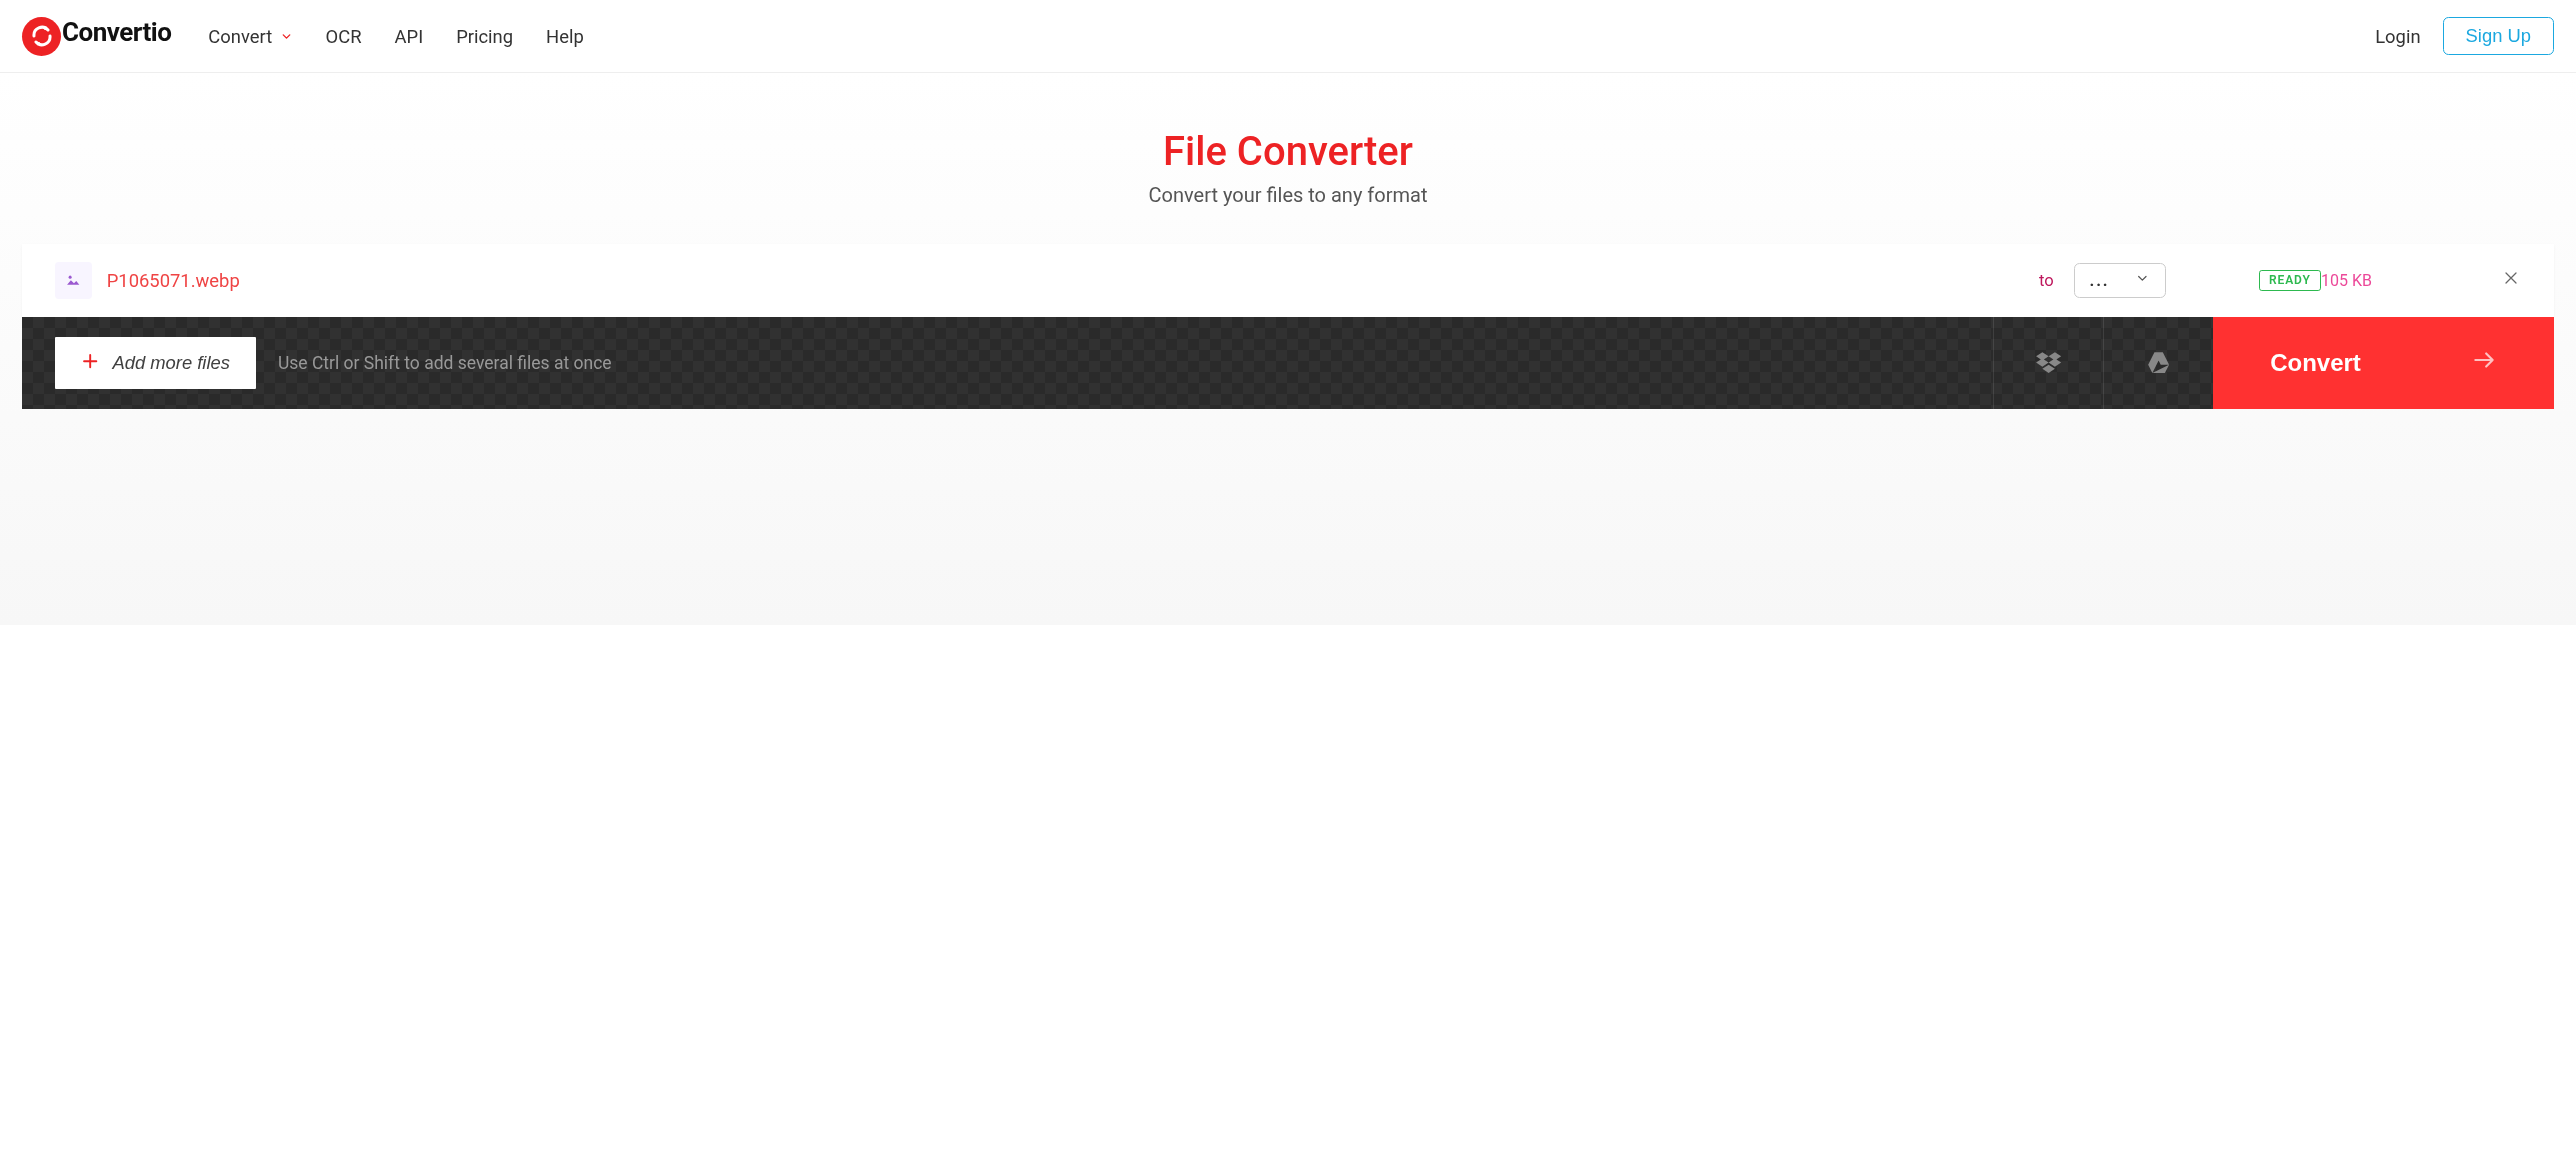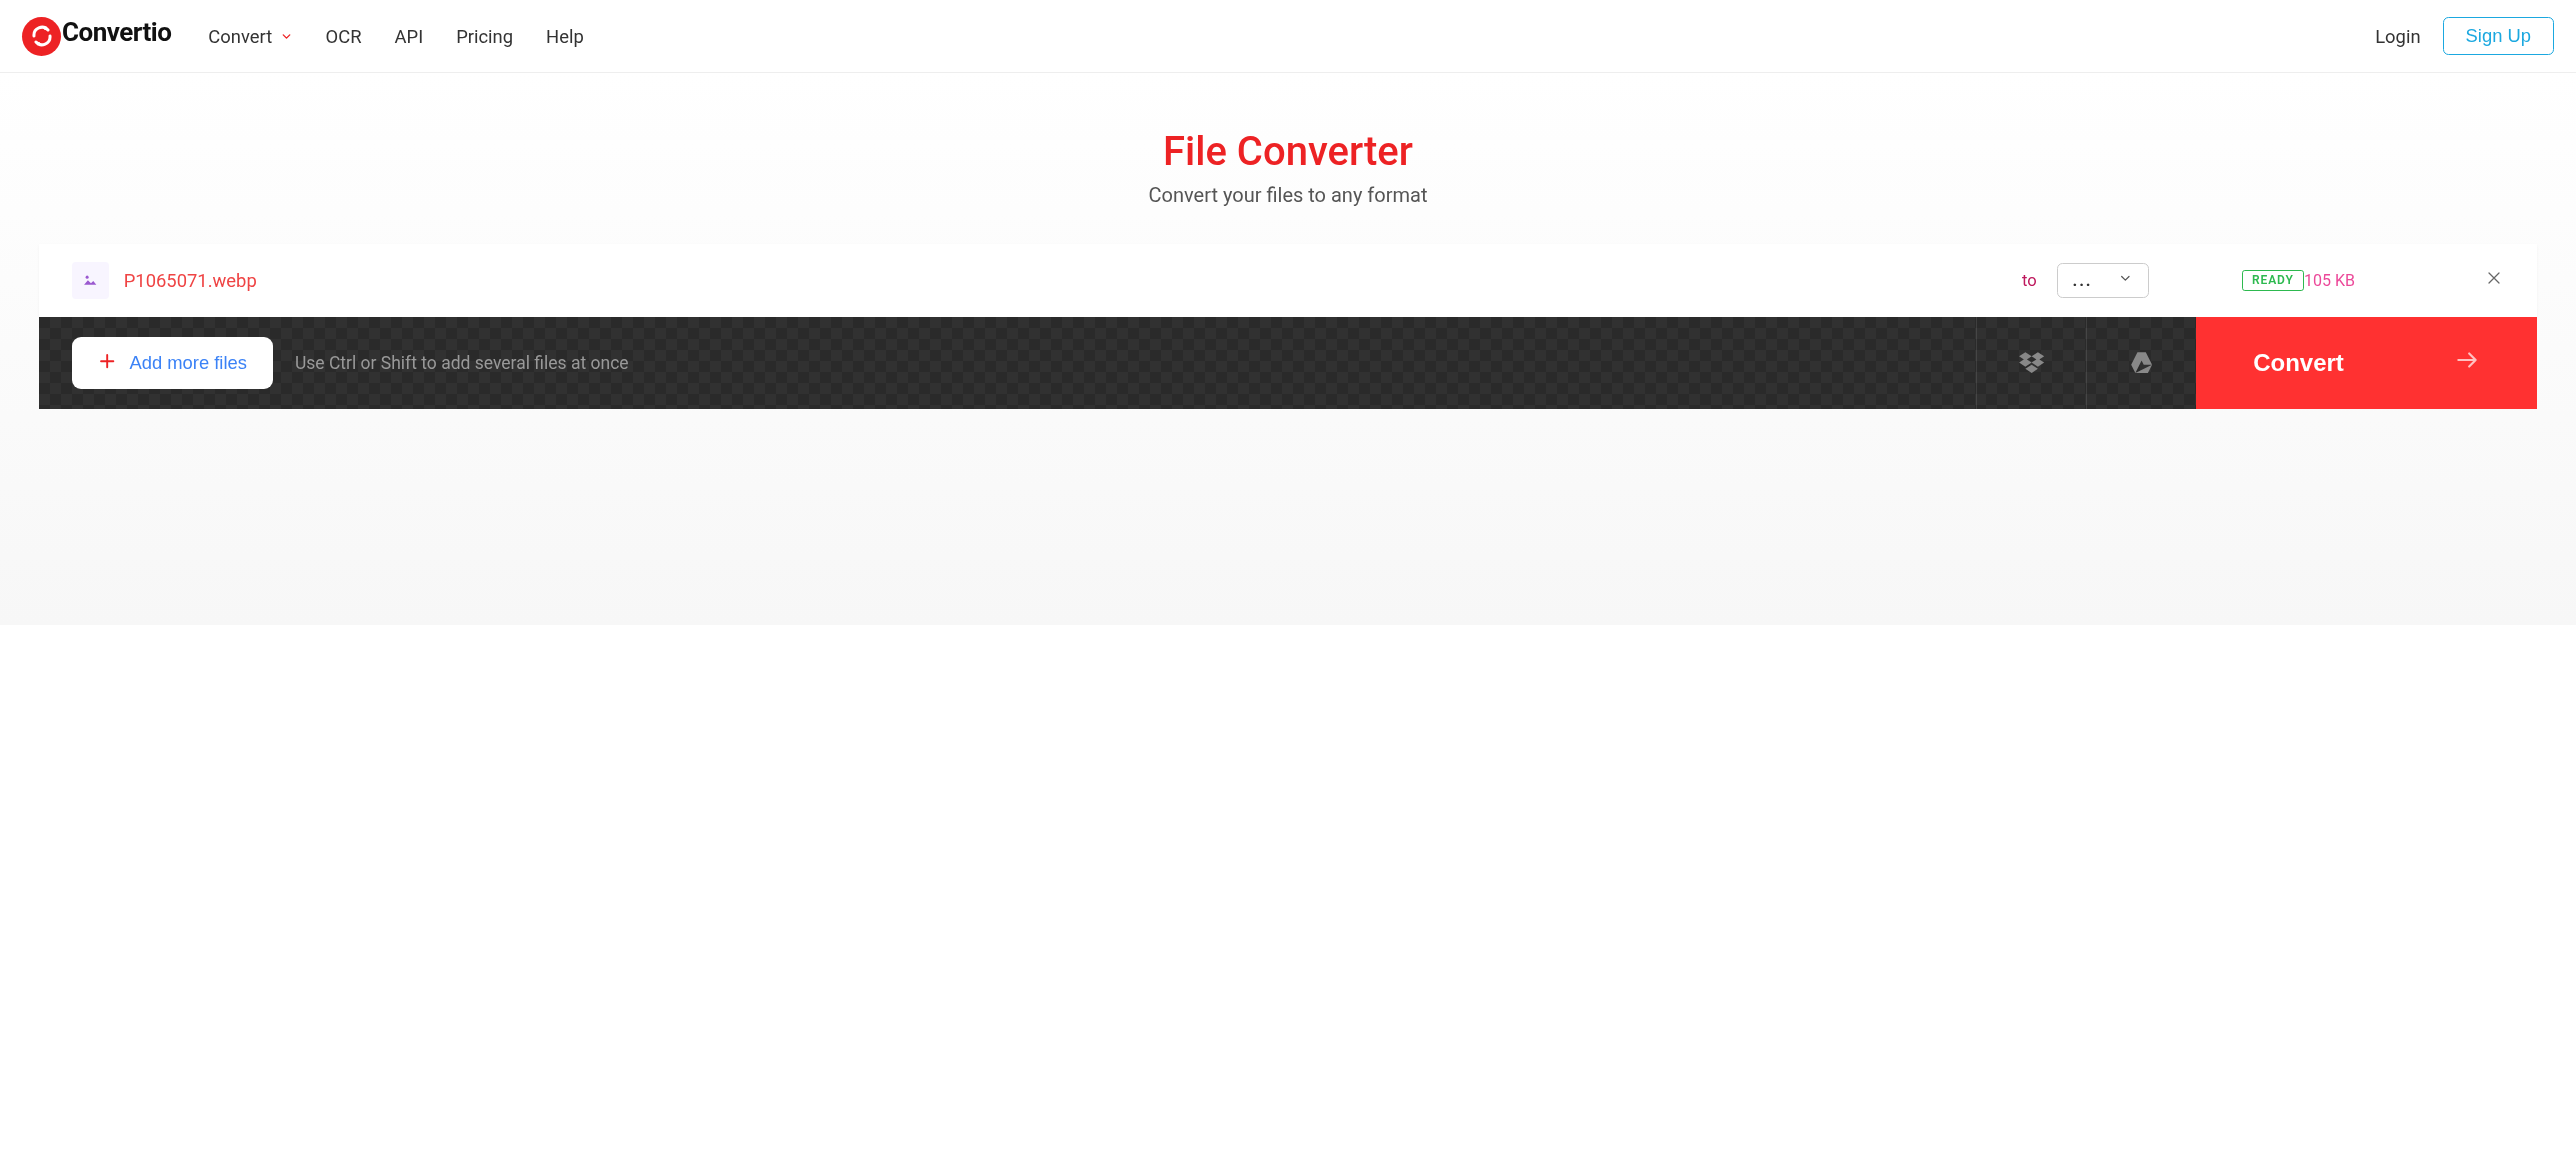--- a/index.html
+++ b/index.html
@@ -71,21 +71,21 @@
 .signup {
   font-size: 18.4px;
   color: #1ba8e0;
   border: 0.9px solid #1ba8e0;
   border-radius: 5.5px;
   padding: 7.4px 22px;
   cursor: pointer;
   background: transparent;
 }
 .main {
-  padding: 55px 39px 0;
+  padding: 55px 22px 0;
   background: linear-gradient(to bottom, #ffffff 0%, #f7f7f7 100%);
   min-height: 552px;
 }
 .title-area {
   text-align: center;
   margin-bottom: 37px;
 }
 .title {
   font-size: 40px;
   font-weight: 500;
@@ -195,30 +195,31 @@
 }
 .add-files-section {
   display: flex;
   align-items: center;
   padding: 0 33px;
   gap: 22px;
   flex: 1;
 }
 .add-files-btn {
   background: #fff;
-  border-radius: 9px;
+  border-radius: 1px;
   padding: 13px 26px;
   display: flex;
   align-items: center;
   gap: 13px;
   cursor: pointer;
   font-size: 18.4px;
   font-weight: 500;
-  color: #3b82f6;
+  color: #404040;
   border: none;
+  font-style: italic;
 }
 .plus-icon {
   color: #ed2224;
   font-size: 22px;
   font-weight: 400;
 }
 .hint-text {
   font-size: 17.5px;
   color: #999;
 }

